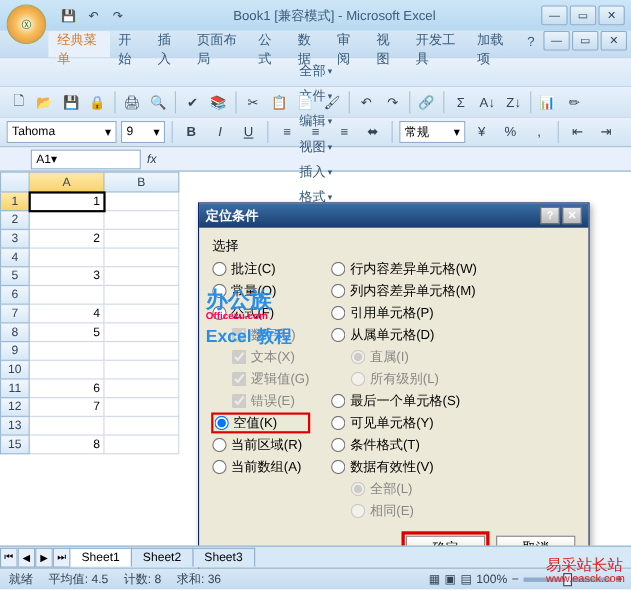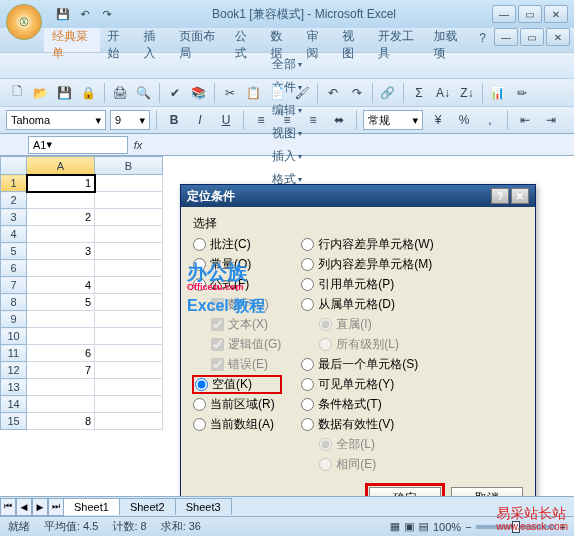--- a/index.html
+++ b/index.html
@@ -309,25 +309,20 @@
           <th class="rowh">12</th>
           <td>7</td>
           <td></td>
         </tr>
   <tr>
           <th class="rowh">13</th>
           <td></td>
           <td></td>
         </tr>
   <tr>
-          <th class="rowh">14</th>
-          <td></td>
-          <td></td>
-        </tr>
-  <tr>
           <th class="rowh">15</th>
           <td>8</td>
           <td></td>
         </tr>
 </tbody>
     </table>
 </div>
 
 <div class="dialog">
   <div class="dlg-title">

